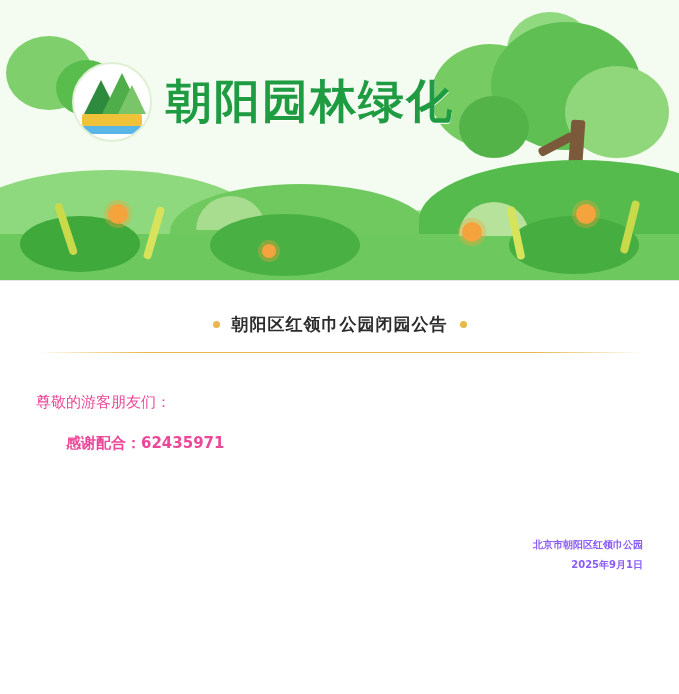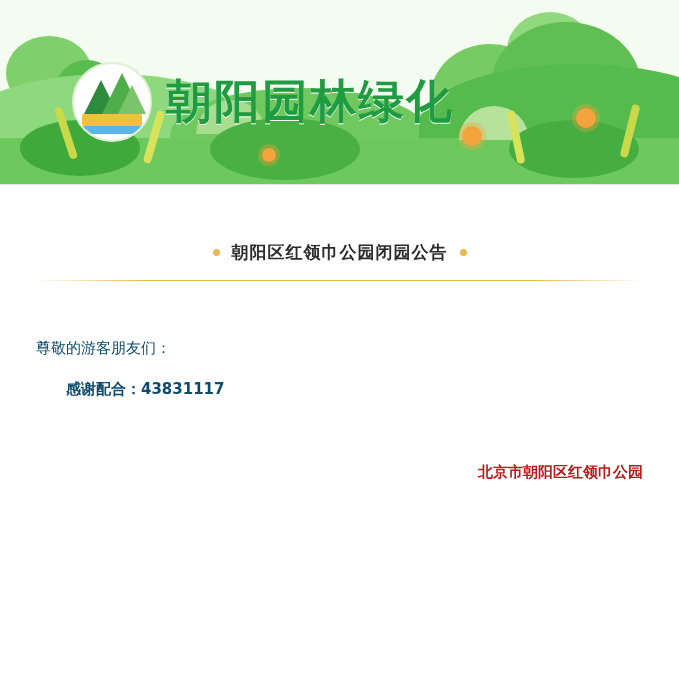--- a/index.html
+++ b/index.html
@@ -17,21 +17,21 @@
     position: relative;
     width: 679px;
     height: 694px;
     background: #ffffff;
   }
 
   
   .banner {
     position: relative;
     width: 679px;
-    height: 184px;
+    height: 280px;
     background: linear-gradient(180deg, #f3fbef 0%, #eaf7e4 55%, #e3f4da 100%);
     overflow: hidden;
   }
   .banner-sky {
     position: absolute;
     inset: 0;
     background: #f4fbf0;
   }
   
   .canopy {
@@ -172,21 +172,21 @@
     color: #1f9b42;
     letter-spacing: 2px;
     white-space: nowrap;
     text-shadow: 0 1px 0 #ffffff;
   }
 
   
   .notice {
     position: relative;
     margin: 0;
-    padding: 56px 36px 28px 36px;
+    padding: 32px 36px 28px 36px;
     background: #ffffff;
     border-top: 1px solid #e6e6e6;
     box-sizing: border-box;
   }
   .notice-title-row {
     display: flex;
     align-items: center;
     justify-content: center;
     gap: 12px;
   }
@@ -203,49 +203,49 @@
     font-weight: 700;
     color: #2b2b2b;
     letter-spacing: 1px;
   }
   .title-rule {
     margin: 16px 0 0 0;
     height: 1px;
     background: linear-gradient(90deg, rgba(232,184,75,0) 0%, #e8b84b 18%, #e8b84b 82%, rgba(232,184,75,0) 100%);
   }
   .body {
-    margin-top: 52px;
+    margin-top: 34px;
     font-family: "DejaVu Sans", sans-serif;
     font-size: 15px;
-    color: #0c4a6e;
+    color: #ec4899;
     line-height: 2.05;
   }
   .salutation {
     margin: 0 0 6px 0;
   }
   .para {
     margin: 0;
     text-indent: 2em;
     text-align: justify;
   }
   .emph {
     font-weight: 700;
   }
   .contact {
     margin-top: 10px;
     font-weight: 700;
     text-indent: 2em;
   }
   .signature {
-    margin-top: 52px;
+    margin-top: 76px;
     text-align: right;
     font-family: "DejaVu Sans", sans-serif;
-    font-size: 15px;
-    font-weight: 700;
-    color: #b91c1c;
+    font-size: 10px;
+    font-weight: 700;
+    color: #8b5cf6;
     line-height: 2.0;
   }
 </style>
 </head>
 <body>
 
 <div class="page">
 
   <div class="banner">
     <div class="banner-sky"></div>
@@ -299,21 +299,22 @@
 
     <div class="notice-title-row">
       <span class="dot"></span>
       <span class="notice-title">朝阳区红领巾公园闭园公告</span>
       <span class="dot"></span>
     </div>
     <div class="title-rule"></div>
 
     <div class="body">
       <p class="salutation">尊敬的游客朋友们：</p>
-      <p class="contact"><span>感谢配合：</span><span>43831117</span></p>
+      <p class="contact"><span>感谢配合：</span><span>62435971</span></p>
     </div>
 
     <div class="signature">
       <div>北京市朝阳区红领巾公园</div>
+      <div>2025年9月1日</div>
     </div>
 
   </div>
 </div>
 
 </body></html>

